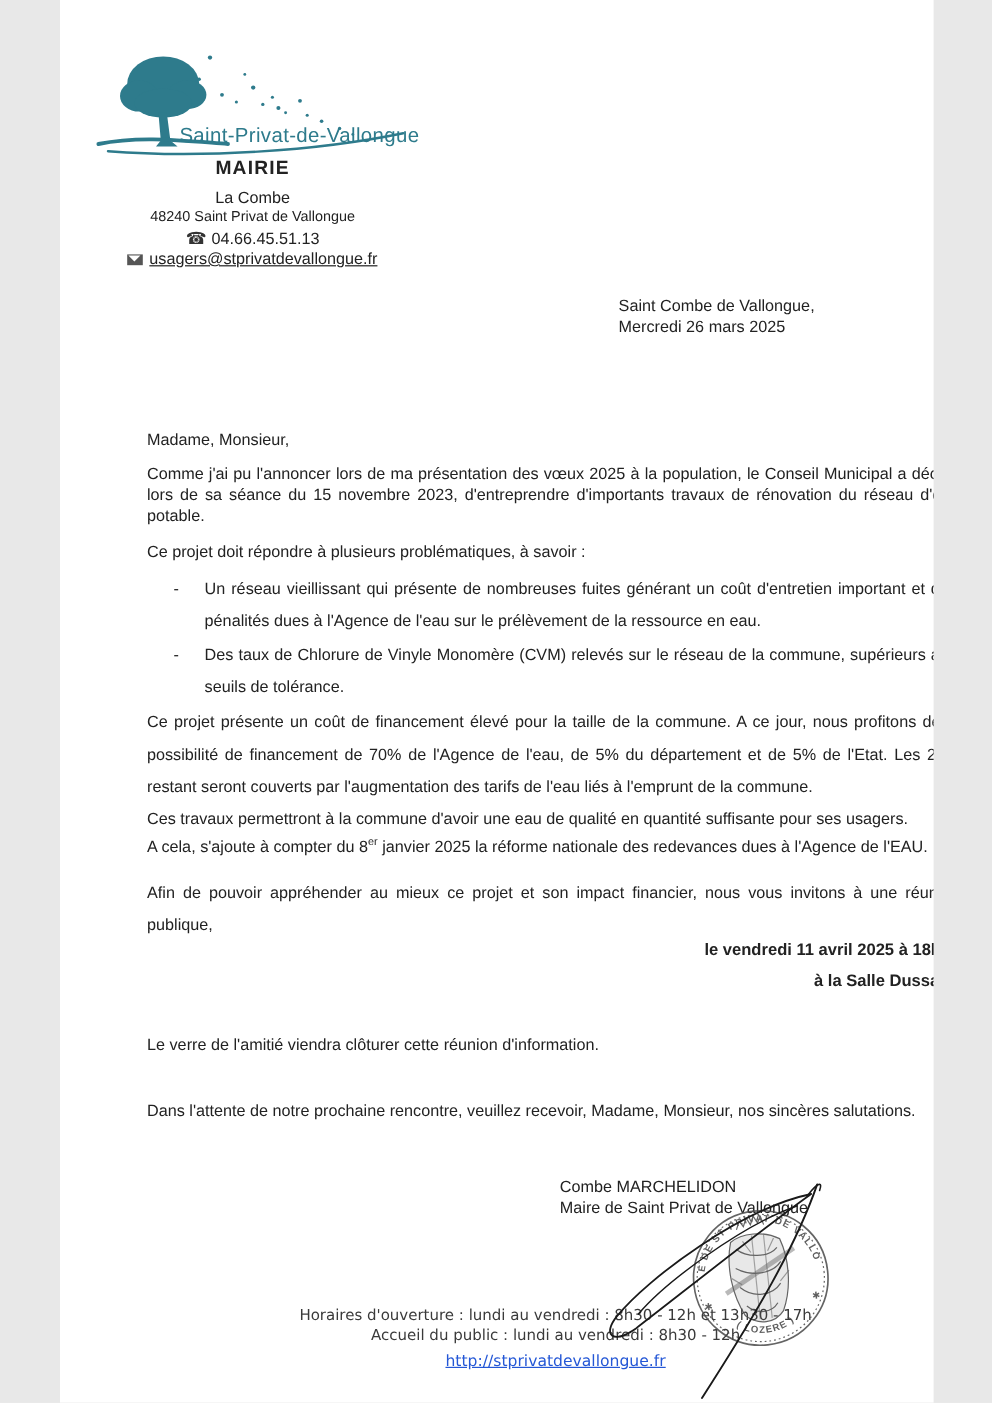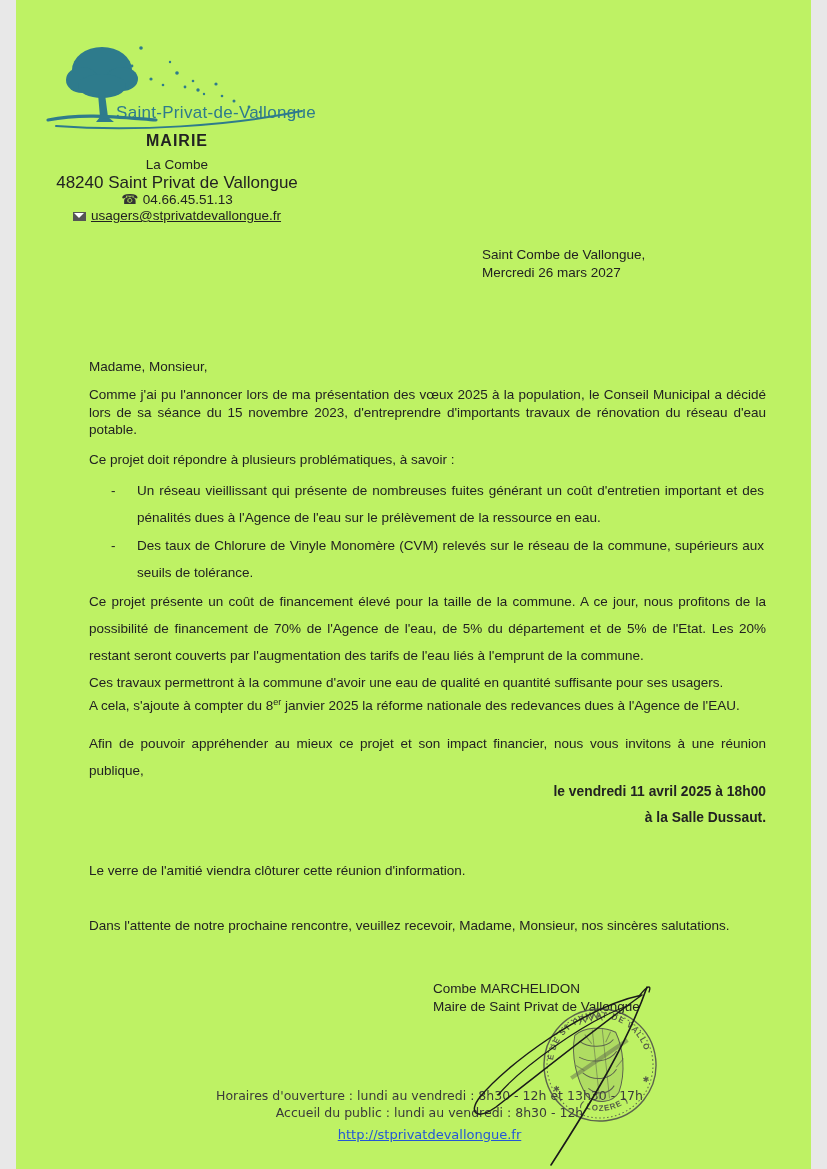--- a/index.html
+++ b/index.html
@@ -1,30 +1,30 @@
 <!DOCTYPE html>
 <html><head>
 <meta charset="utf-8">
 <style>
   html,body{margin:0;padding:0;background:#e8e8e8;}
   .page{
-    position:relative;width:795px;height:1169px;margin:0 auto;
-    background:#bef264;overflow:hidden;color:#222;
+    position:relative;width:728px;height:1169px;margin:0 auto;
+    background:#ffffff;overflow:hidden;color:#222;
     font-family:"Liberation Sans",sans-serif;
   }
   
   .logo-svg{position:absolute;left:28px;top:22px;}
   .logo-text{
     position:absolute;left:100px;top:103px;font-size:17px;
     color:#2e7b8c;letter-spacing:.3px;white-space:nowrap;
   }
   .lh-center{position:absolute;left:0;width:322px;text-align:center;}
   .org-name{top:132px;font-size:16px;font-weight:700;letter-spacing:1px;}
   .addr1{top:157px;font-size:13.5px;}
-  .addr2{top:173px;font-size:17px;}
+  .addr2{top:173px;font-size:12px;}
   .phone-row{top:191px;font-size:13.5px;}
   .phone-glyph{font-family:"DejaVu Sans",sans-serif;font-size:14px;color:#333;margin-right:4px;}
   .email-row{top:208px;font-size:13.5px;}
   .env-icon{display:inline-block;width:13px;height:9px;background:#555;position:relative;margin-right:5px;vertical-align:-1px;}
   .env-icon::after{content:"";position:absolute;left:1px;top:1px;border:5.5px solid transparent;border-top-color:#fff;border-width:5px 5.5px 0 5.5px;}
   .email-link{color:#222;text-decoration:underline;cursor:pointer;}
   
   .dateline{position:absolute;left:466px;top:246px;font-size:13.5px;line-height:18px;}
   
   .p{position:absolute;left:73px;width:677px;font-size:13.5px;line-height:17.5px;text-align:justify;}
@@ -90,21 +90,21 @@
   <div class="lh-center addr2">48240 Saint Privat de Vallongue</div>
   <div class="lh-center phone-row">
     <span class="phone-glyph">☎</span><span>04.66.45.51.13</span>
   </div>
   <div class="lh-center email-row">
     <span class="env-icon"></span><a class="email-link">usagers@stprivatdevallongue.fr</a>
   </div>
 
   <div class="dateline">
     <div>Saint Combe de Vallongue,</div>
-    <div>Mercredi 26 mars 2027</div>
+    <div>Mercredi 26 mars 2025</div>
   </div>
 
   <div class="p" style="top:358px;">Madame, Monsieur,</div>
 
   <div class="p" style="top:386px;">Comme j'ai pu l'annoncer lors de ma présentation des vœux 2025 à la population, le Conseil Municipal a décidé lors de sa séance du 15 novembre 2023, d'entreprendre d'importants travaux de rénovation du réseau d'eau potable.</div>
 
   <div class="p" style="top:451px;">Ce projet doit répondre à plusieurs problématiques, à savoir :</div>
 
   <div class="bullets" style="top:477px;">
     <div class="bullet">

